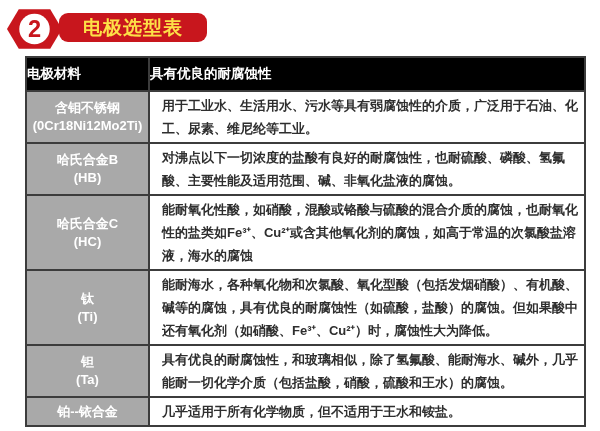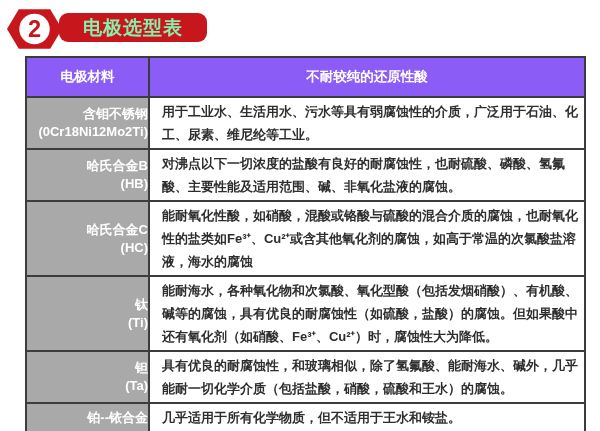--- a/index.html
+++ b/index.html
@@ -15,38 +15,38 @@
   .hdr { position: absolute; left: 0; top: 0; width: 600px; height: 56px; }
   .badge {
     position: absolute; left: 6px; top: 8px; width: 57px; height: 42px;
   }
   .ribbon {
     position: absolute; left: 59px; top: 13px; width: 148px; height: 29px;
     background: #c8161d; border-radius: 9px;
     display: flex; align-items: center; justify-content: center;
   }
   .ribbon span {
-    color: #86efac; font-size: 19px; font-weight: bold; letter-spacing: 1px;
+    color: #fde047; font-size: 19px; font-weight: bold; letter-spacing: 1px;
     line-height: 1;
   }
 
   
   table.sel {
     position: absolute; left: 25px; top: 56px;
     width: 559px; border-collapse: collapse; table-layout: fixed;
   }
   table.sel td, table.sel th { border: 2px solid #3c3c3c; }
   th.mat-h, th.desc-h {
-    background: #8b5cf6; color: #ffffff;
-    font-size: 13.5px; font-weight: bold; text-align: center;
-    height: 40px;
+    background: #000000; color: #ffffff;
+    font-size: 13.5px; font-weight: bold; text-align: left;
+    height: 34px;
   }
   td.mat {
     background: #a9a9a9; color: #ffffff;
-    font-size: 13px; font-weight: bold; text-align: right;
+    font-size: 13px; font-weight: bold; text-align: center;
     line-height: 18px; white-space: pre-line; vertical-align: middle;
   }
   td.desc {
     background: #ffffff; color: #2e2e2e;
     font-size: 13px; font-weight: bold;
     line-height: 23px; vertical-align: middle;
     padding: 2px 6px 2px 12px;
     border-radius: 21px;
   }
   tr.r1 { height: 46px; }
@@ -72,21 +72,21 @@
 </div>
 
 <table class="sel">
   <colgroup>
     <col style="width:123px">
     <col style="width:436px">
   </colgroup>
   <tbody>
     <tr>
       <th class="mat-h">电极材料</th>
-      <th class="desc-h">不耐较纯的还原性酸</th>
+      <th class="desc-h">具有优良的耐腐蚀性</th>
     </tr>
     <tr class="r1">
       <td class="mat">含钼不锈钢
 (0Cr18Ni12Mo2Ti)</td>
       <td class="desc">用于工业水、生活用水、污水等具有弱腐蚀性的介质，广泛用于石油、化工、尿素、维尼纶等工业。</td>
     </tr>
     <tr class="r2">
       <td class="mat">哈氏合金B
 (HB)</td>
       <td class="desc">对沸点以下一切浓度的盐酸有良好的耐腐蚀性，也耐硫酸、磷酸、氢氟酸、主要性能及适用范围、碱、非氧化盐液的腐蚀。</td>

